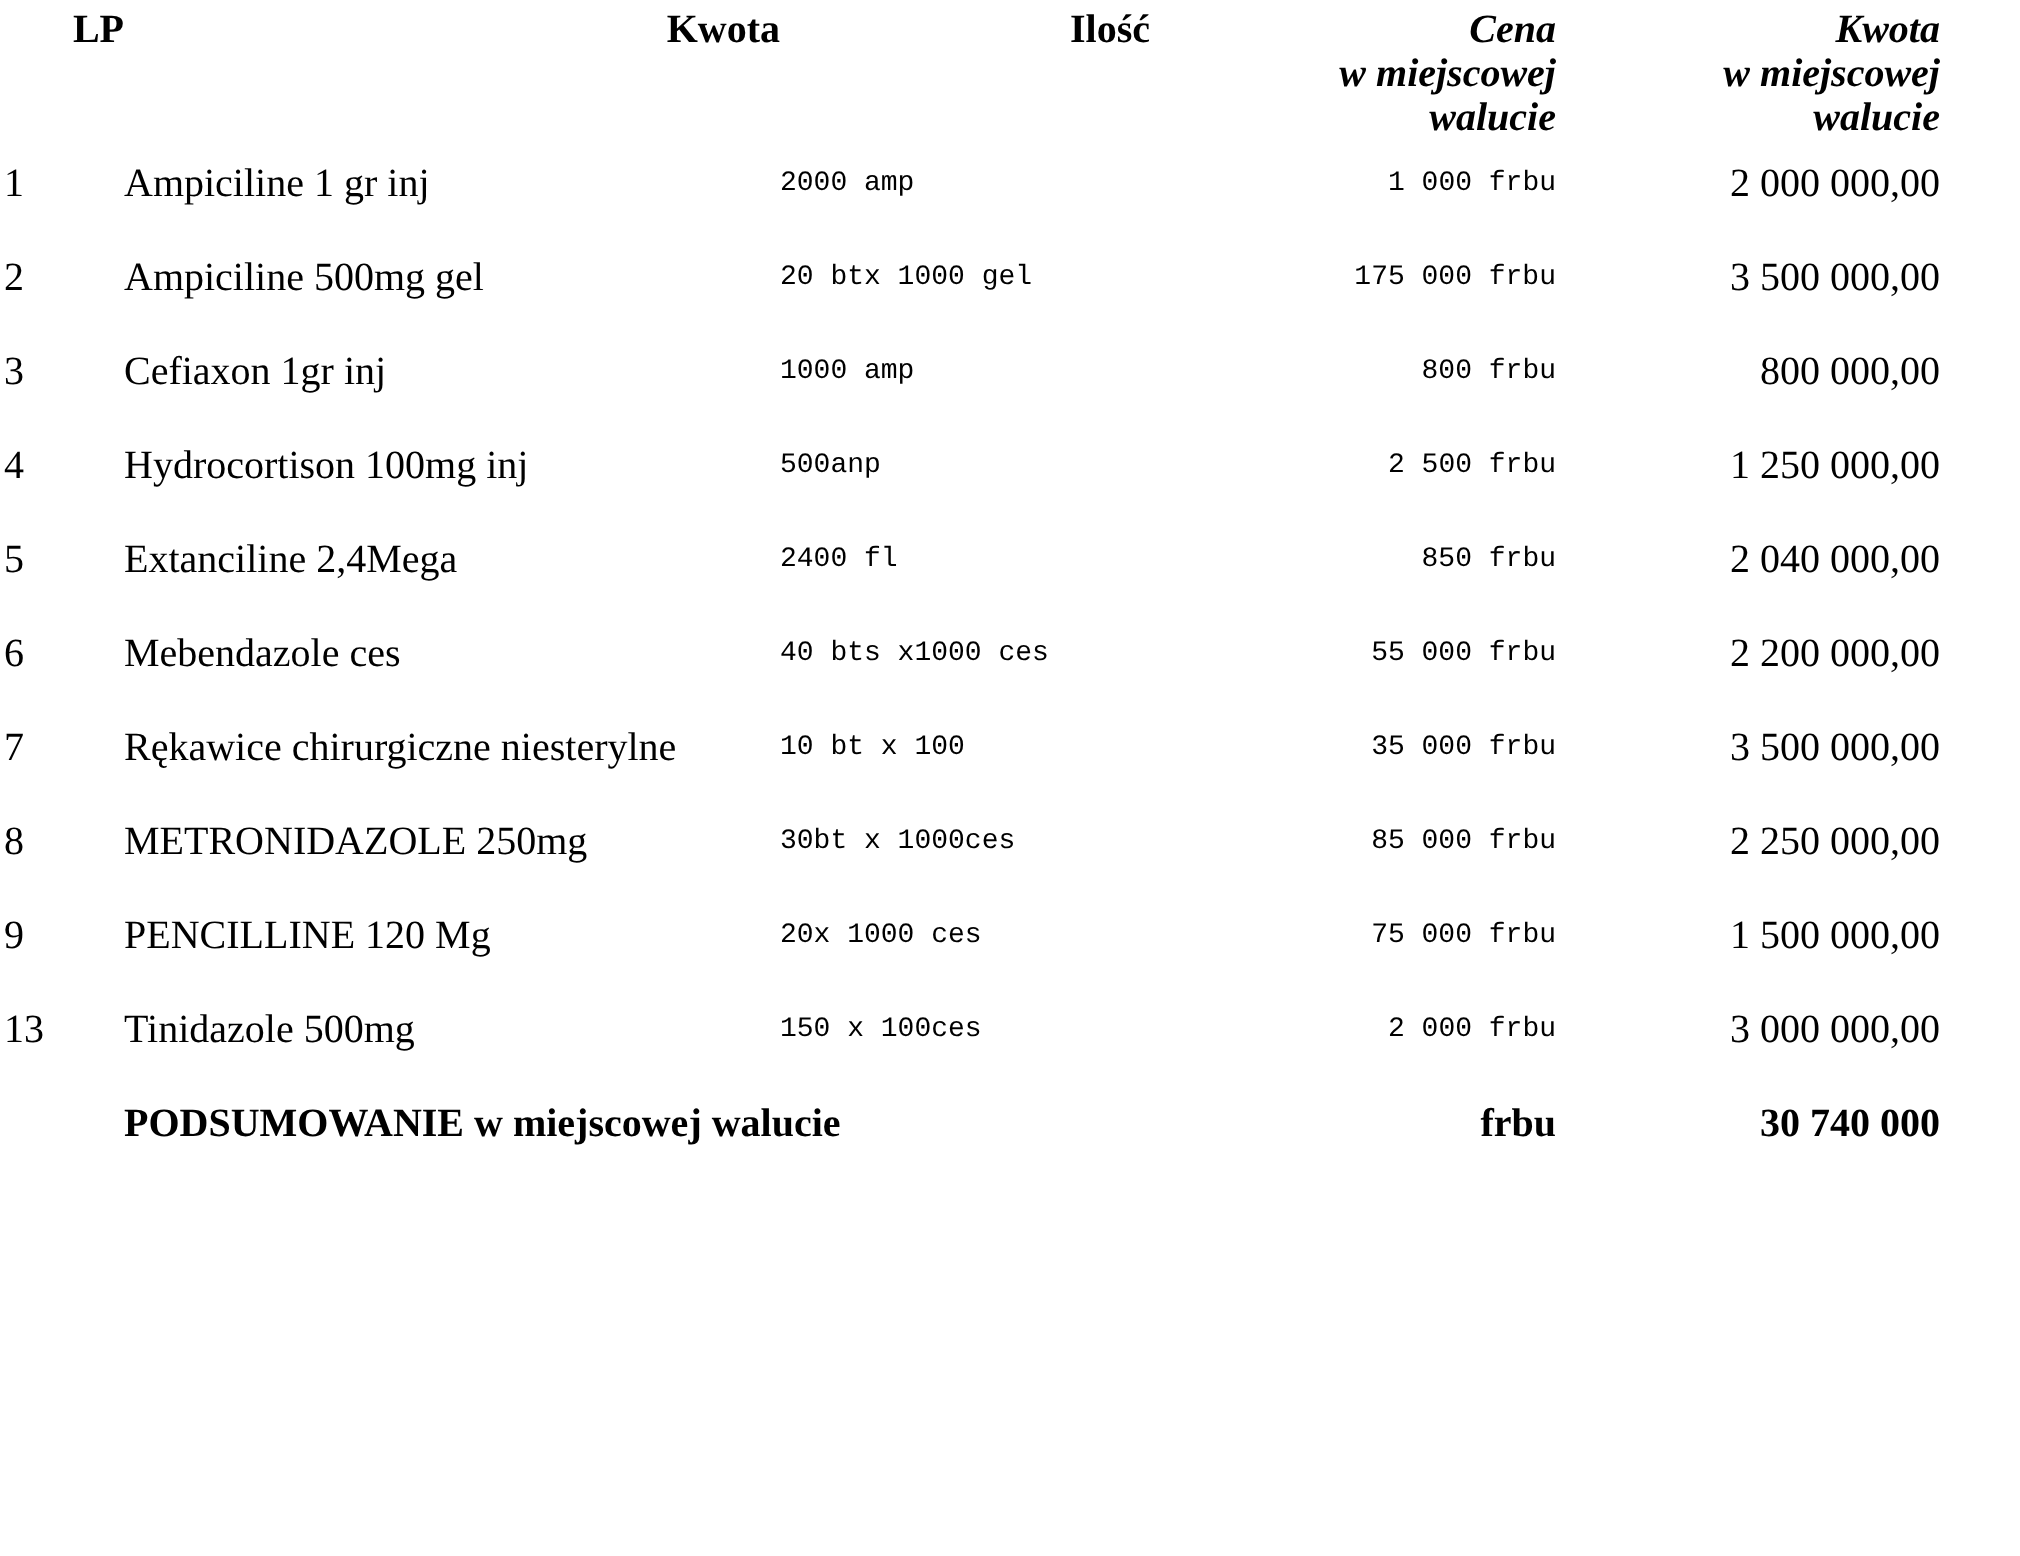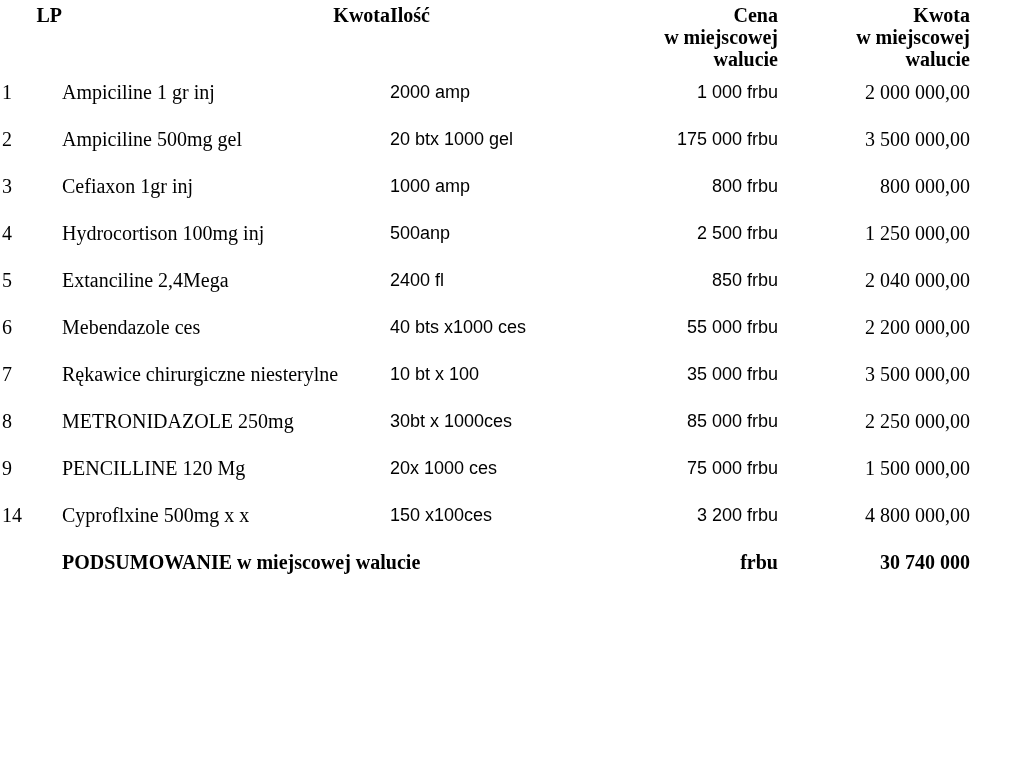--- a/index.html
+++ b/index.html
@@ -33,34 +33,34 @@
     font-family: "Liberation Serif", serif;
     font-weight: bold;
     font-size: 20px;
     line-height: 22px;
     height: 77px;
     box-sizing: border-box;
     padding-top: 4px;
     white-space: nowrap;
   }
   th.lp, th.opis { text-align: right; }
-  th.ilosc       { text-align: left; }
-  th.cena, th.kwota { text-align: right; }
+  th.ilosc       { text-align: right; }
+  th.cena, th.kwota { text-align: right; font-style: italic; }
 
   tbody tr { height: 47px; }
   tbody td {
     box-sizing: border-box;
     padding-top: 5px;
     font-size: 20px;
     line-height: 21px;
   }
   td.lp, td.opis, td.kwota { font-family: "Liberation Serif", serif; }
   td.ilosc, td.cena {
-    font-family: Liberation Sans, sans-serif;
-    font-size: 18px;
+    font-family: Liberation Mono, monospace;
+    font-size: 14px;
   }
   td.opis  { white-space: nowrap; margin-top: 36px; }
   td.ilosc { white-space: nowrap; }
   td.cena, td.kwota { text-align: right; white-space: nowrap; margin-top: 12px; }
 
   tr.summary td { font-weight: bold; }
   tr.summary td.cena { font-family: "Liberation Serif", serif; font-size: 20px; }
 </style>
 </head>
 <body>
@@ -148,25 +148,25 @@
       <td class="kwota">2 250 000,00</td>
     </tr>
     <tr>
       <td class="lp">9</td>
       <td class="opis">PENCILLINE 120 Mg</td>
       <td class="ilosc">20x 1000 ces</td>
       <td class="cena">75 000 frbu</td>
       <td class="kwota">1 500 000,00</td>
     </tr>
     <tr>
-      <td class="lp">14</td>
-      <td class="opis">Cyproflxine 500mg x x</td>
-      <td class="ilosc">150 x100ces</td>
-      <td class="cena">3 200 frbu</td>
-      <td class="kwota">4 800 000,00</td>
+      <td class="lp">13</td>
+      <td class="opis">Tinidazole 500mg</td>
+      <td class="ilosc">150 x 100ces</td>
+      <td class="cena">2 000 frbu</td>
+      <td class="kwota">3 000 000,00</td>
     </tr>
     <tr class="summary">
       <td class="lp"></td>
       <td class="opis">PODSUMOWANIE w miejscowej walucie</td>
       <td class="ilosc"></td>
       <td class="cena">frbu</td>
       <td class="kwota">30 740 000</td>
     </tr>
   </tbody>
 </table>

